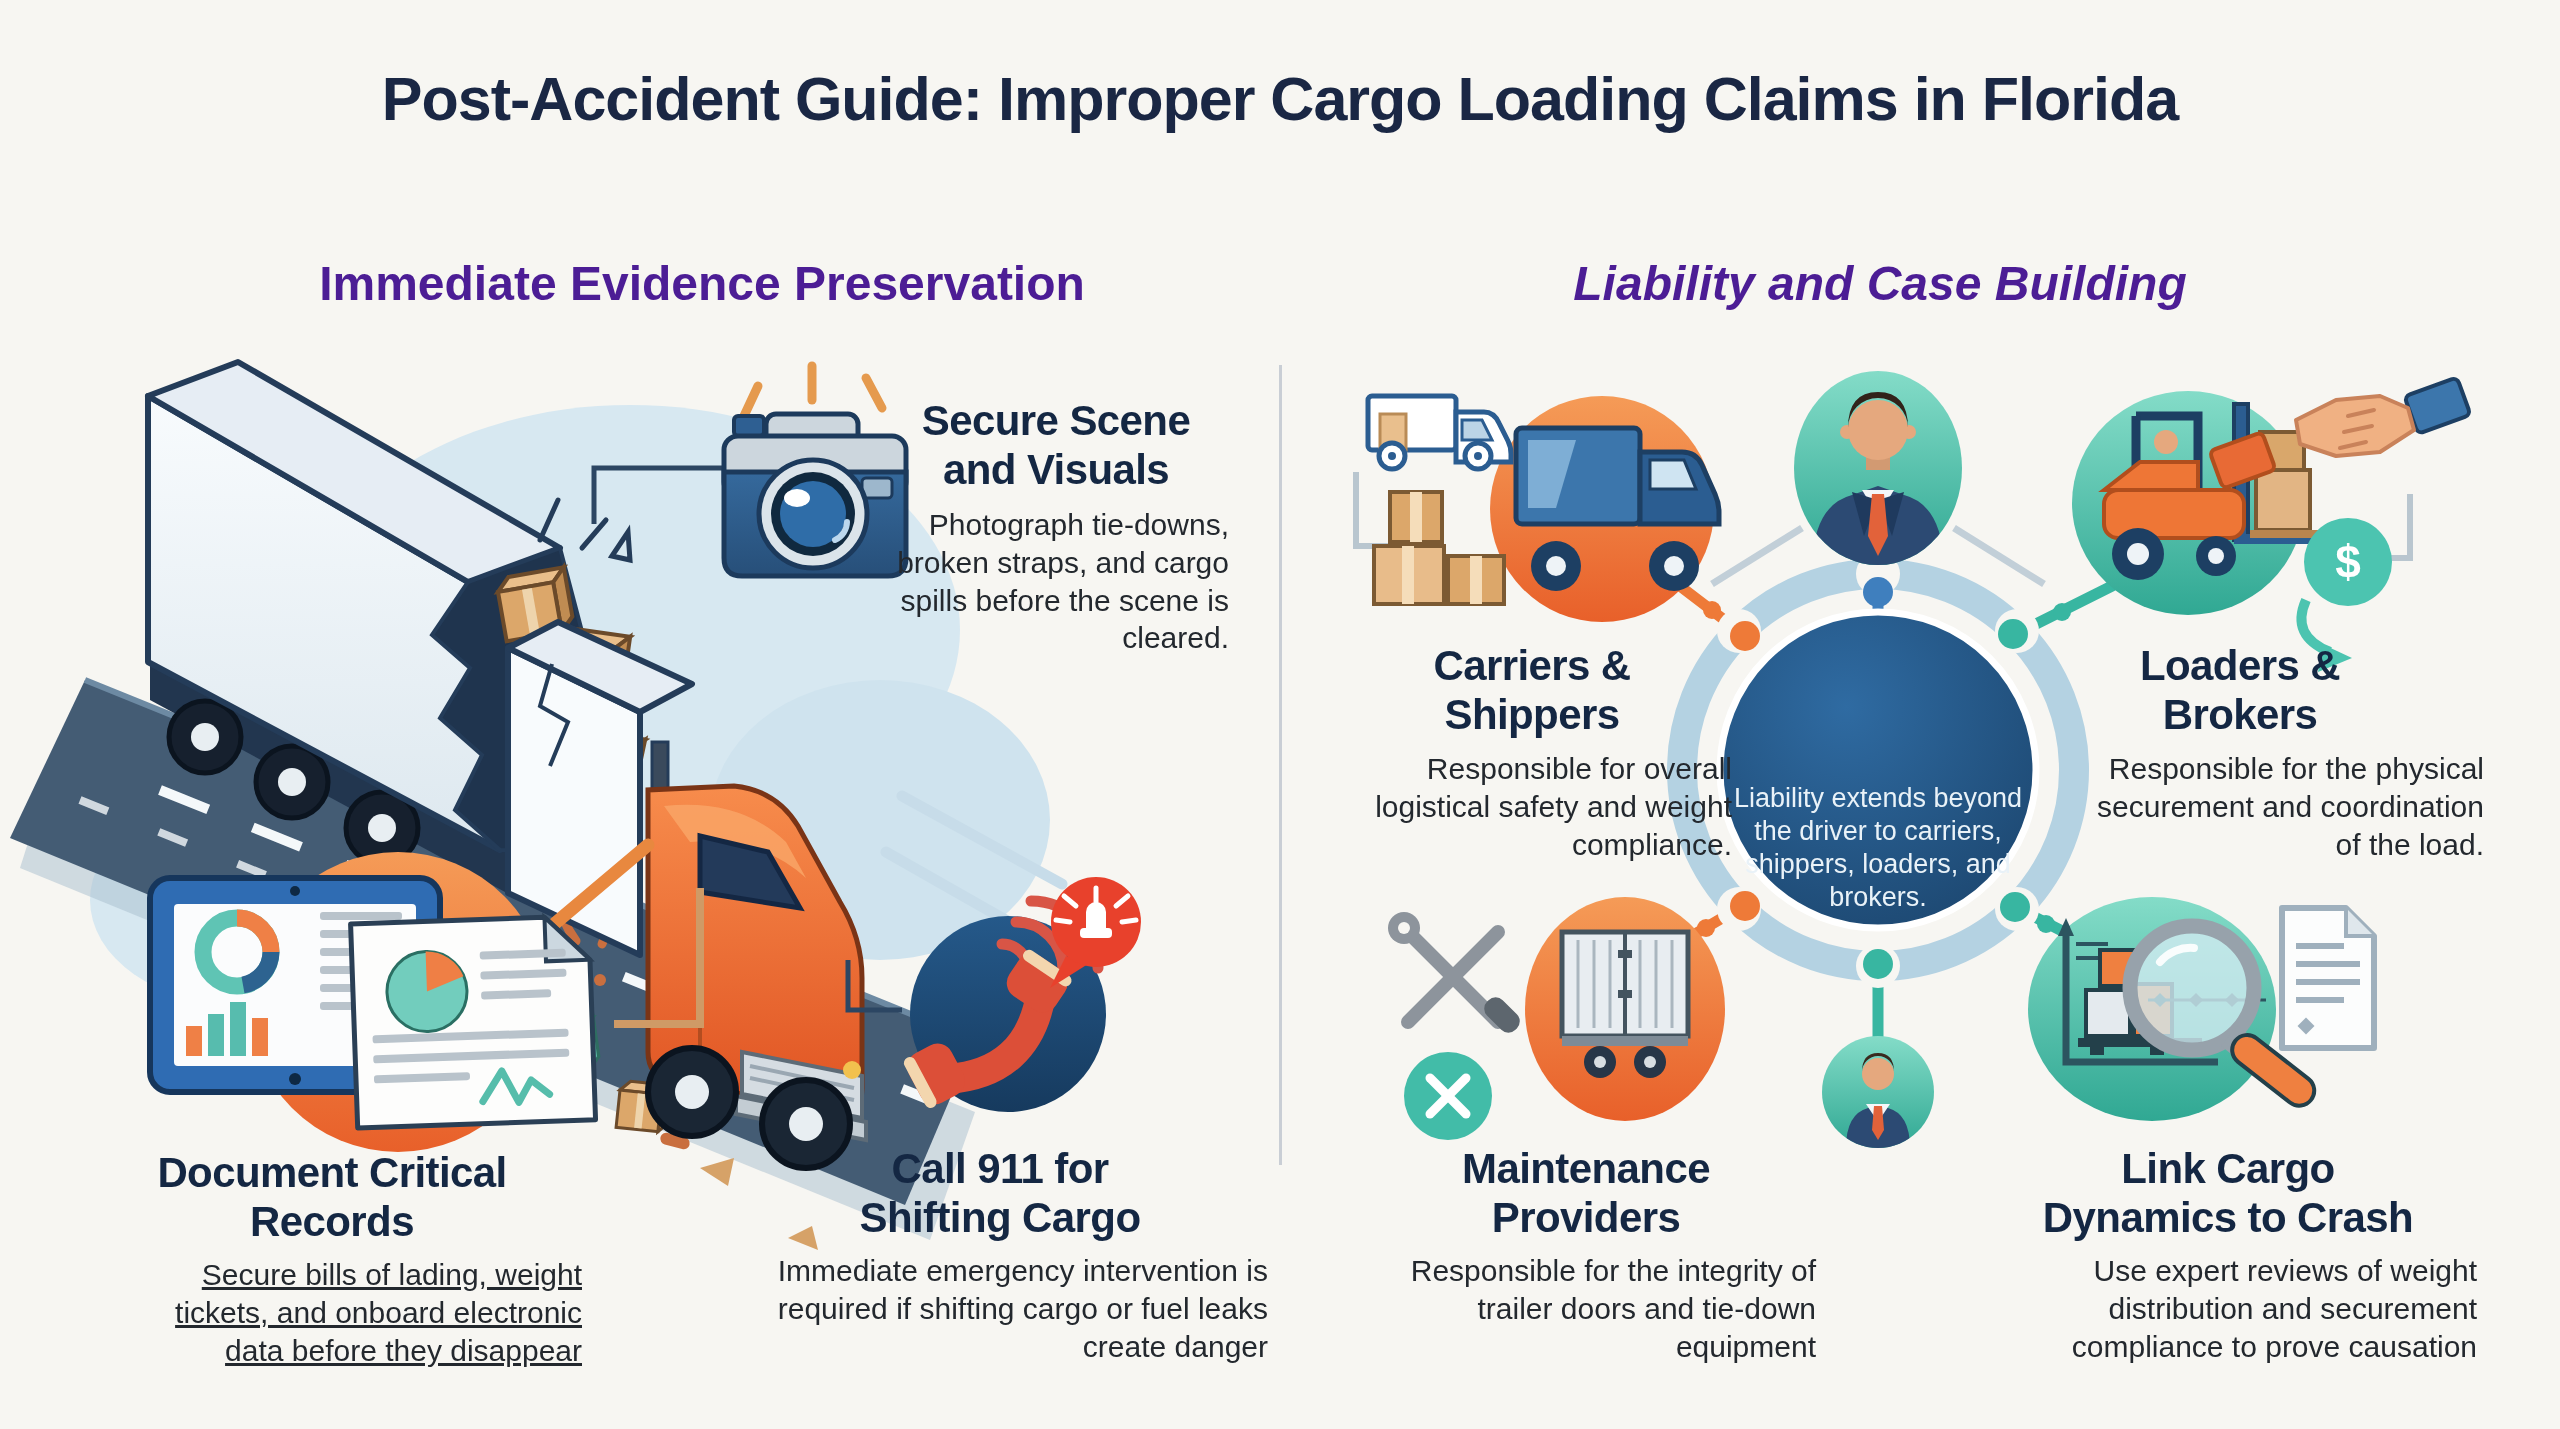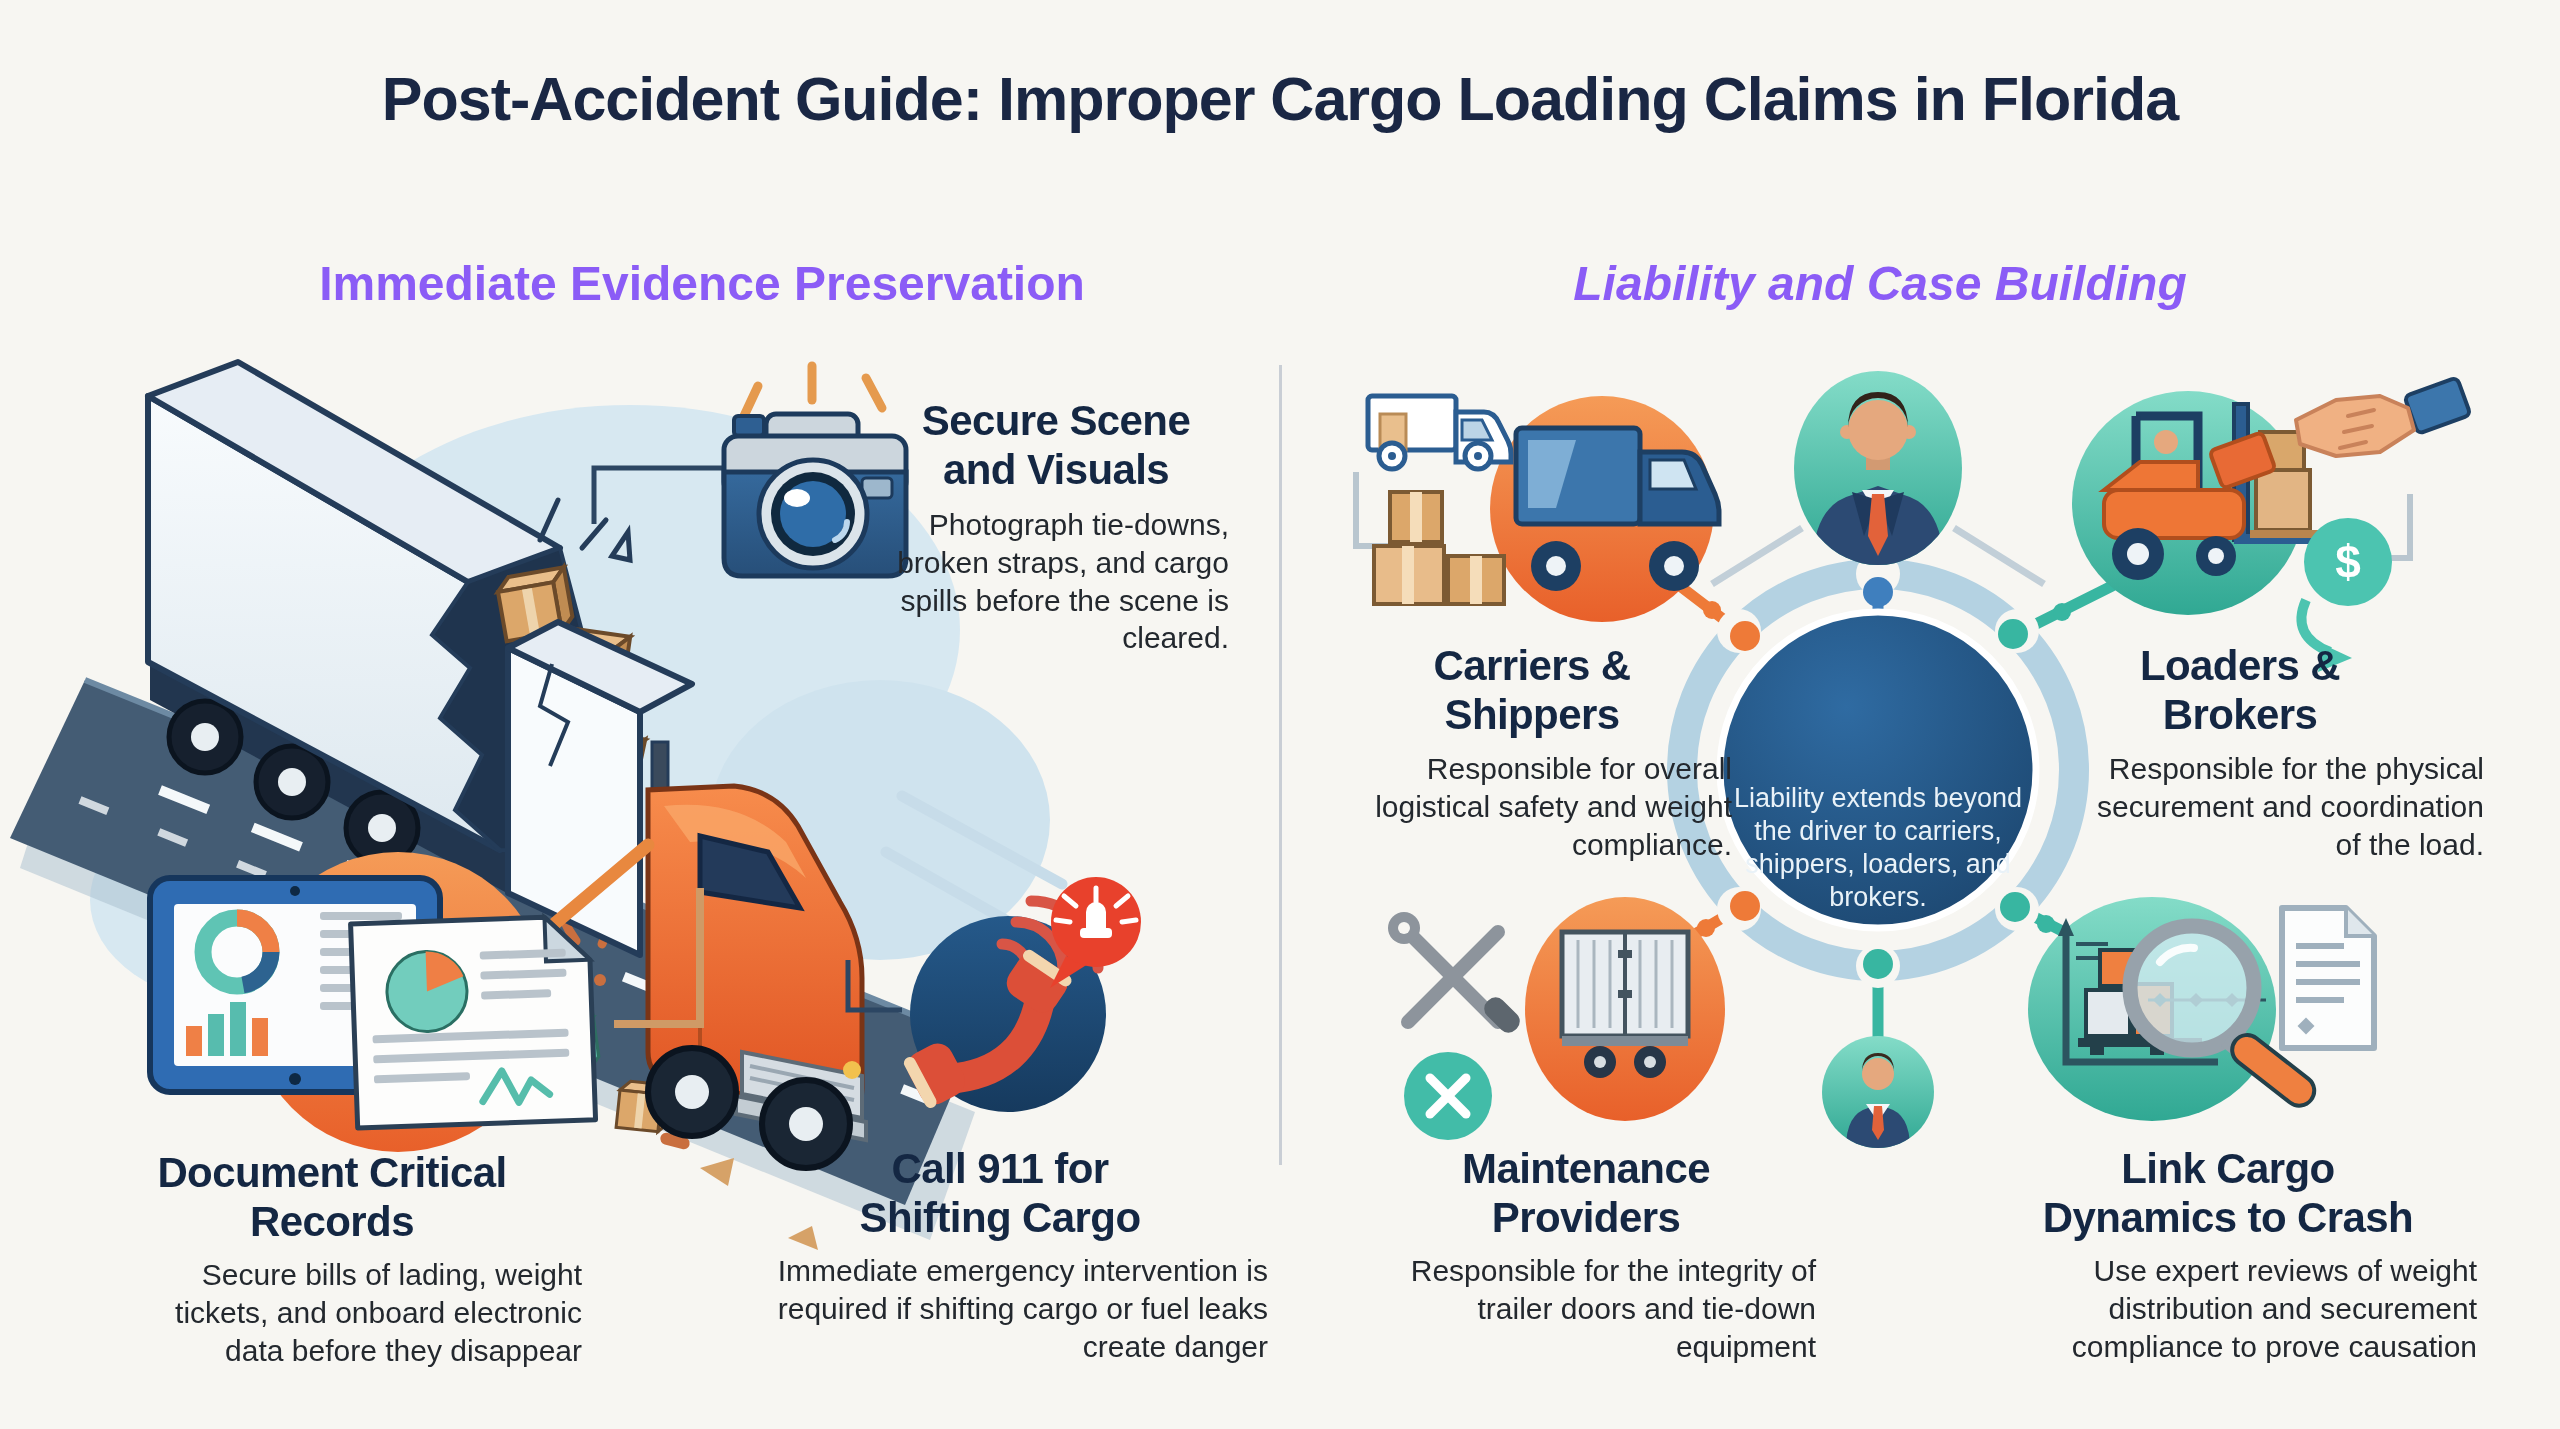--- a/index.html
+++ b/index.html
@@ -1,21 +1,21 @@
 <!DOCTYPE html>
 <html><head>
 <meta charset="utf-8">
 <style>
   html,body{margin:0;padding:0;background:#f7f6f2;}
   .stage{position:relative;width:2560px;height:1429px;background:#f7f6f2;overflow:hidden;
          font-family:"Liberation Sans", sans-serif;}
   .abs{position:absolute;}
   .title{top:64px;left:0;width:2560px;text-align:center;font-size:61px;font-weight:700;
          color:#1a2744;letter-spacing:-1px;}
-  .sec-head{top:256px;width:1000px;text-align:center;font-size:48px;font-weight:700;color:#8b5cf6;}
+  .sec-head{top:256px;width:1000px;text-align:center;font-size:48px;font-weight:700;color:#4c1d95;}
   .divider{left:1279px;top:365px;width:3px;height:800px;background:#c9ced5;}
   .head{font-weight:700;color:#142743;font-size:42px;line-height:1.17;text-align:center;letter-spacing:-0.6px;}
   .body{color:#23282e;font-size:30px;line-height:1.26;text-align:right;}
   .center-head{font-weight:700;color:#ffffff;font-size:37px;line-height:1.18;text-align:center;}
   .center-body{color:#e9f2f8;font-size:27px;line-height:1.22;text-align:center;}
   svg{display:block;}
   svg text{font-family:"Liberation Sans", sans-serif;}
 </style>
 </head>
 <body>
@@ -443,21 +443,21 @@
 
 <div class="abs title">Post-Accident Guide: Improper Cargo Loading Claims in Florida</div>
 <div class="abs sec-head" style="left:202px;">Immediate Evidence Preservation</div>
 <div class="abs sec-head" style="left:1380px;font-style:italic;">Liability and Case Building</div>
 <div class="abs divider"></div>
 
 <div class="abs head" style="left:886px;top:396px;width:340px;">Secure Scene and Visuals</div>
 <div class="abs body" style="left:884px;top:506px;width:345px;">Photograph tie-downs, broken straps, and cargo spills before the scene is cleared.</div>
 
 <div class="abs head" style="left:147px;top:1148px;width:370px;">Document Critical Records</div>
-<div class="abs body" style="left:112px;top:1256px;width:470px;">Secure bills of lading, weight tickets, and onboard electronic data before they disappear</div>
+<div class="abs body" style="left:112px;top:1256px;width:470px;text-decoration:underline;">Secure bills of lading, weight tickets, and onboard electronic data before they disappear</div>
 
 <div class="abs head" style="left:820px;top:1144px;width:360px;">Call 911 for Shifting Cargo</div>
 <div class="abs body" style="left:738px;top:1252px;width:530px;">Immediate emergency intervention is required if shifting cargo or fuel leaks create danger</div>
 
 <div class="abs head" style="left:1367px;top:641px;width:330px;">Carriers &amp; Shippers</div>
 <div class="abs body" style="left:1332px;top:750px;width:400px;">Responsible for overall logistical safety and weight compliance.</div>
 
 <div class="abs head" style="left:2075px;top:641px;width:330px;">Loaders &amp; Brokers</div>
 <div class="abs body" style="left:2050px;top:750px;width:390px;margin-left:44px;">Responsible for the physical securement and coordination of the load.</div>
 

